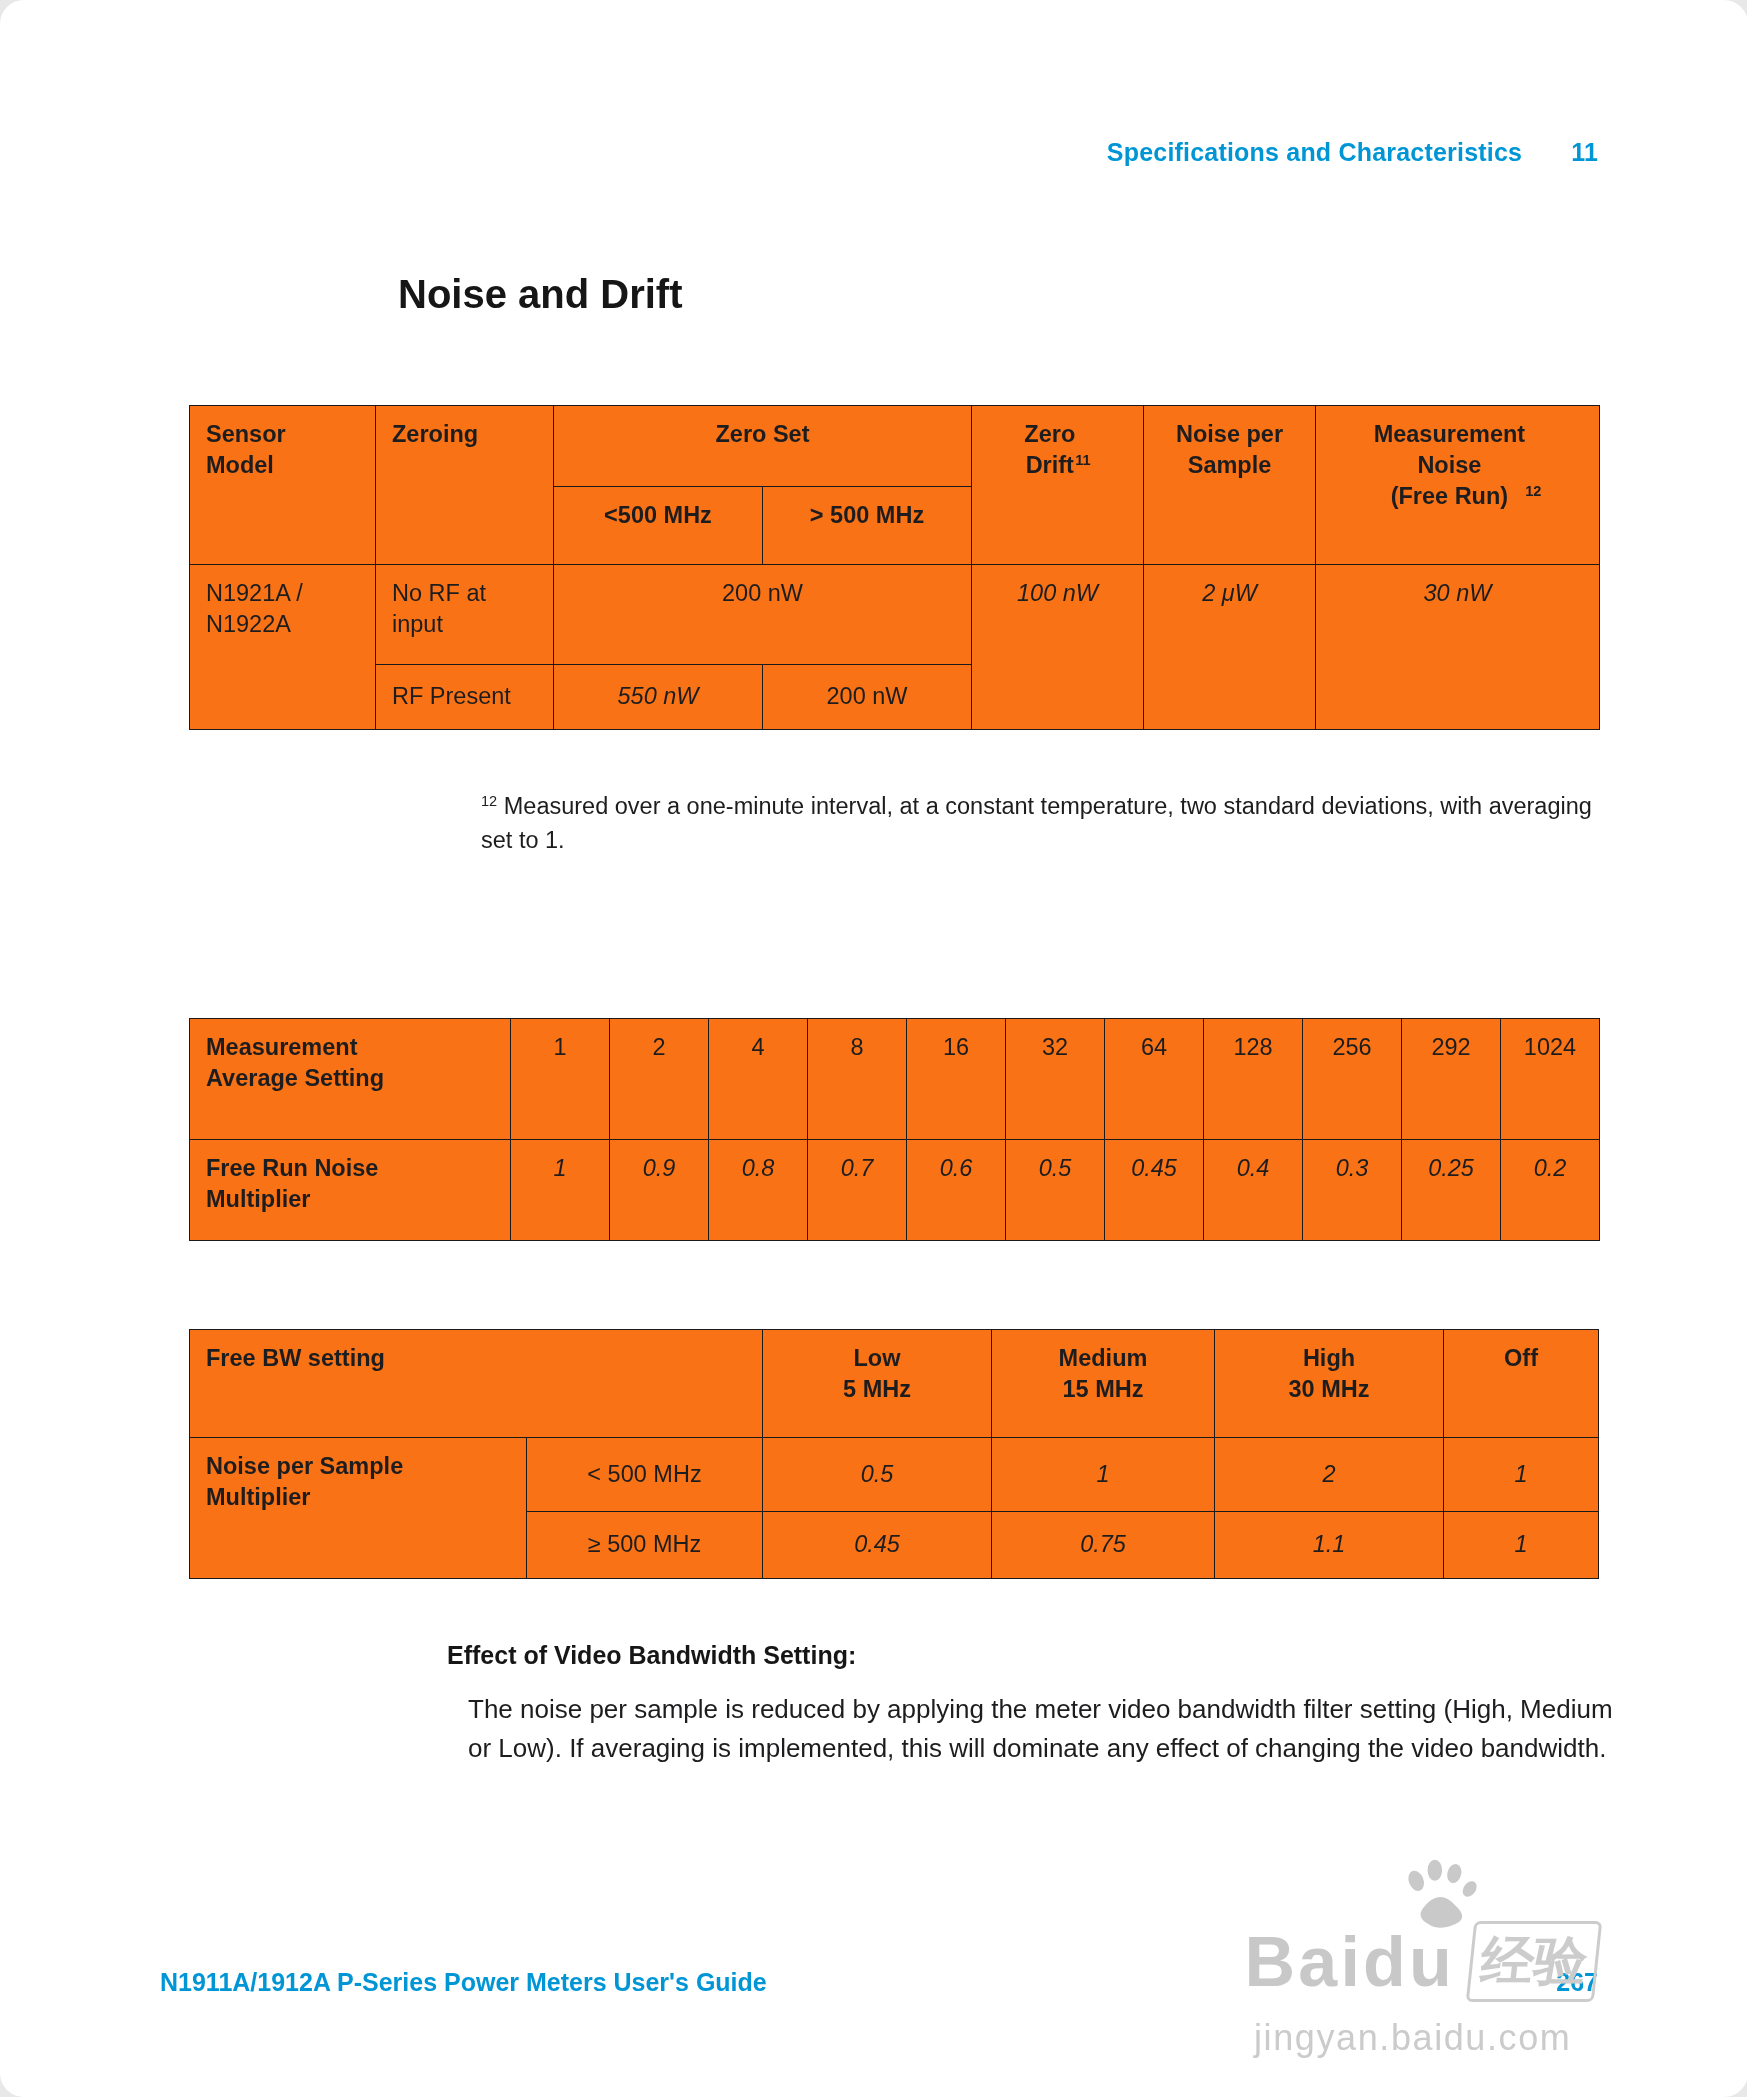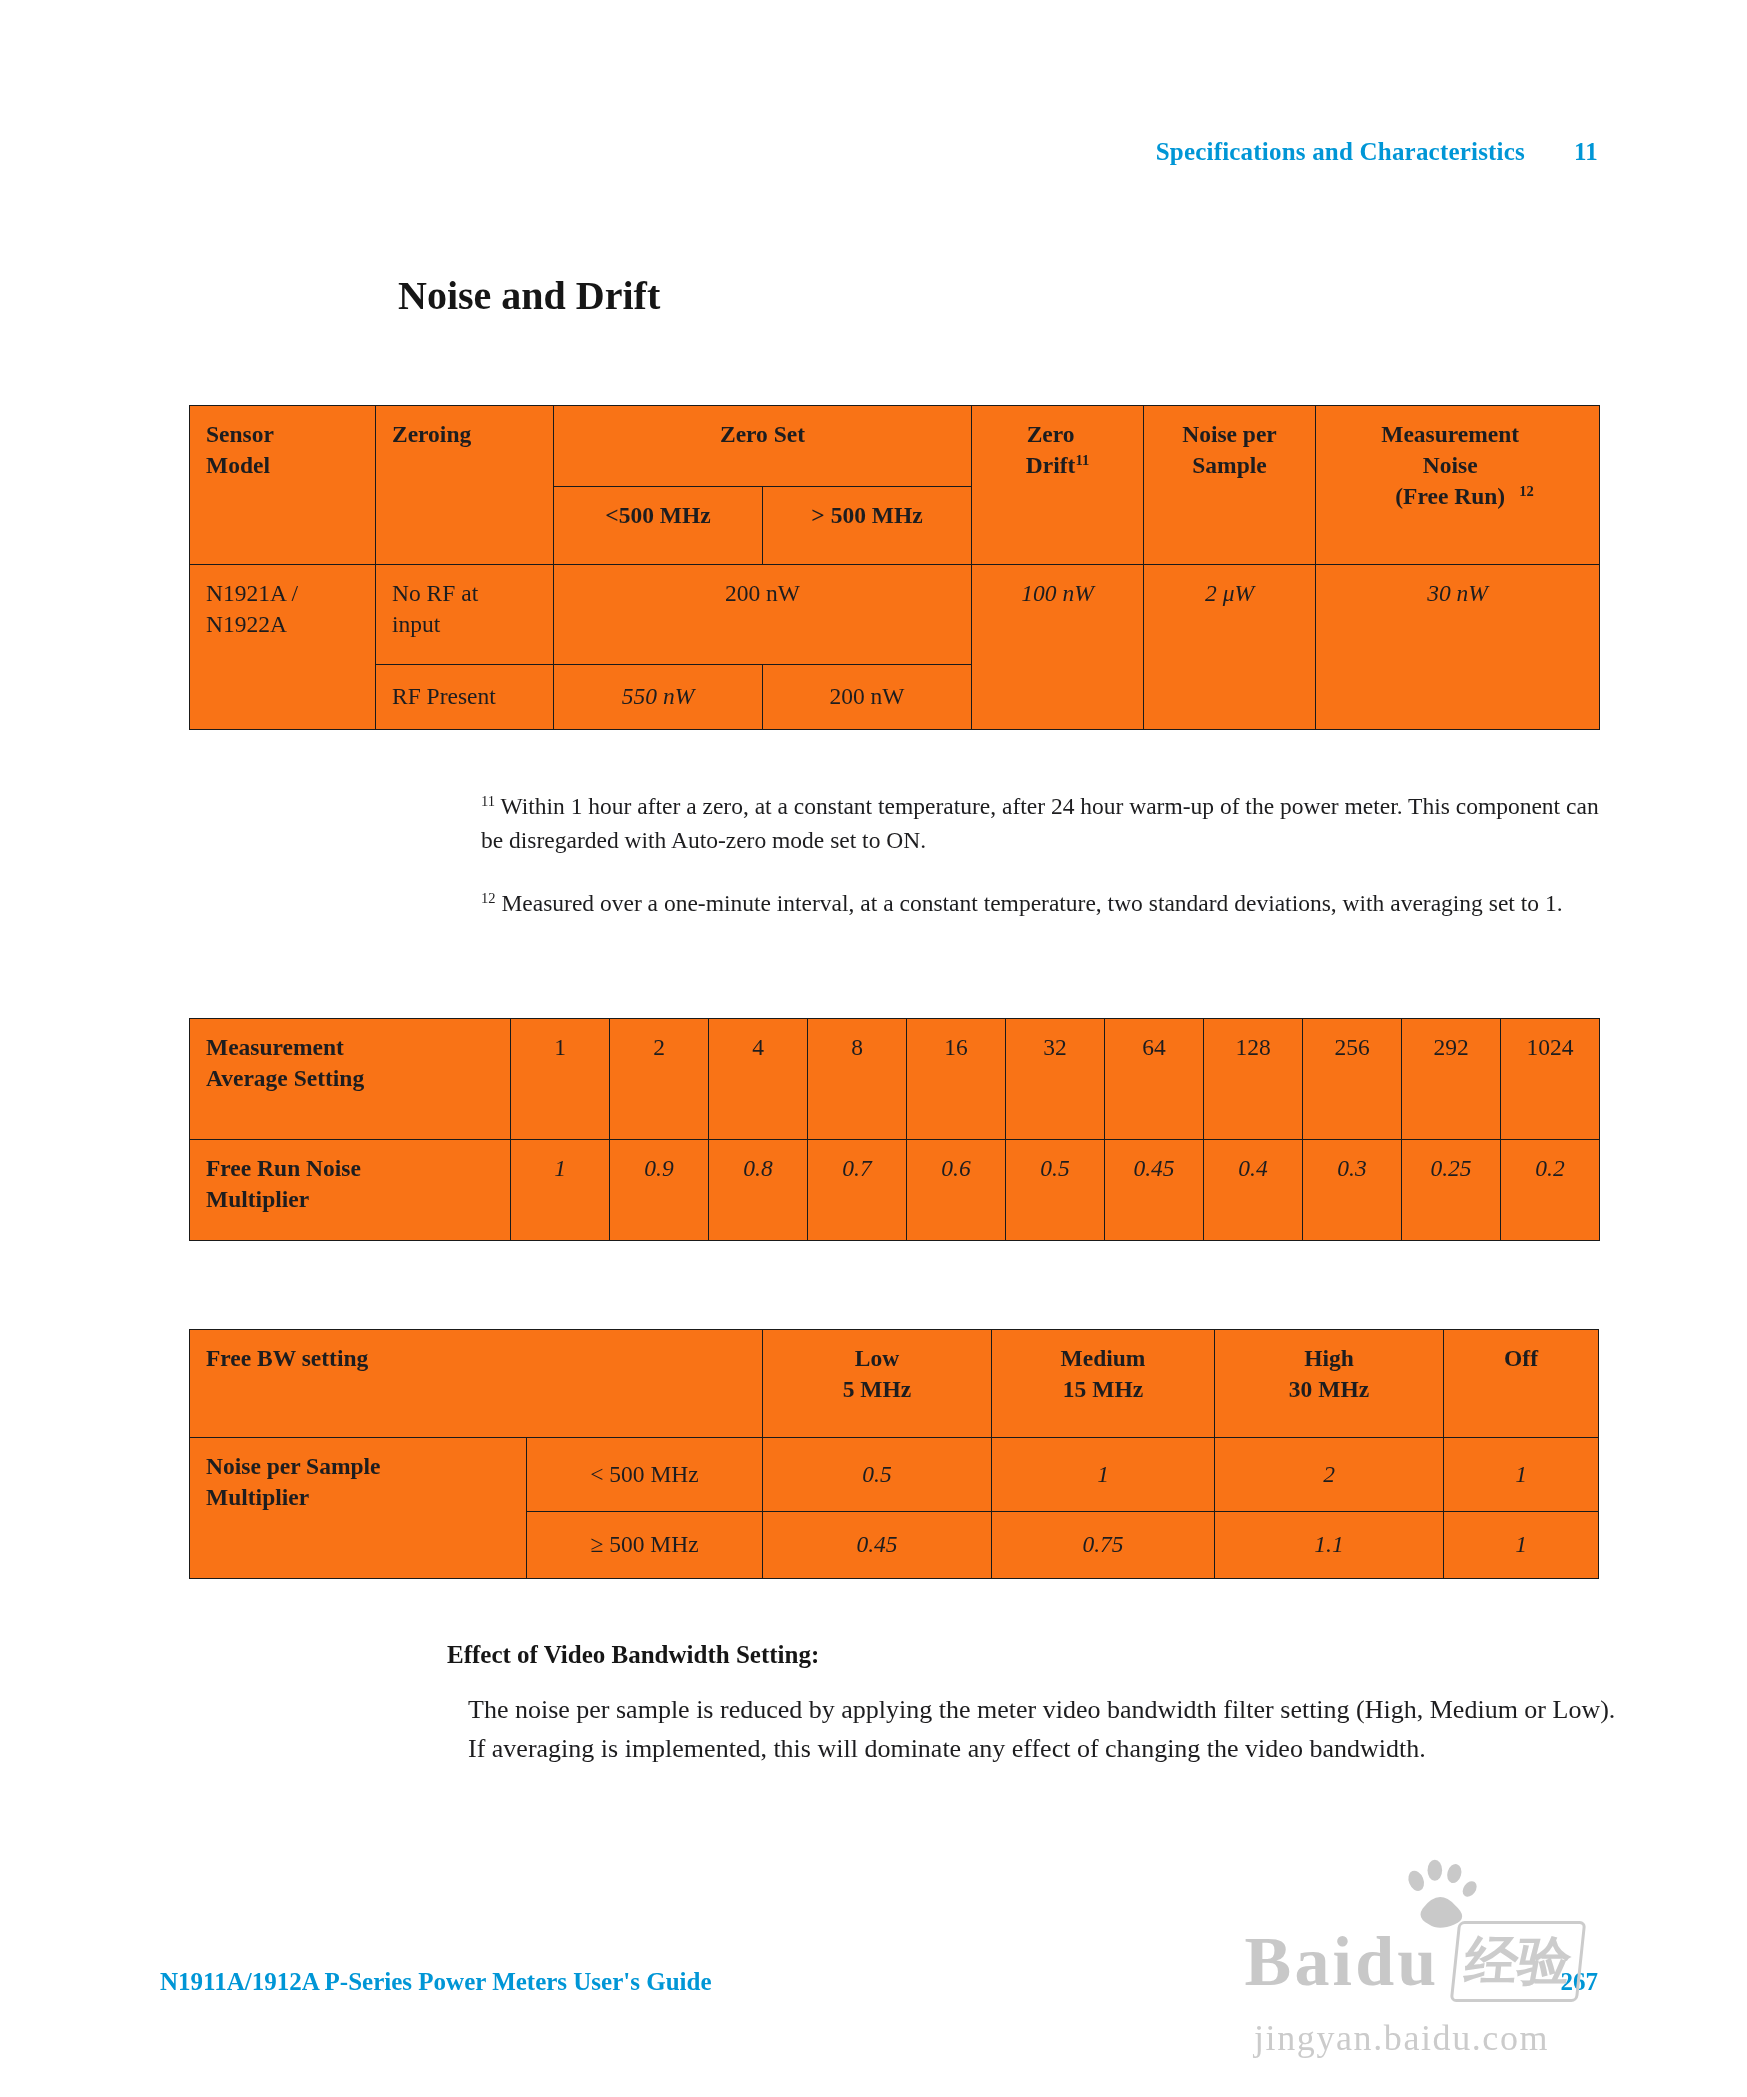--- a/index.html
+++ b/index.html
@@ -1,22 +1,23 @@
 <!DOCTYPE html>
 <html style="font-size:13px"><head>
 <meta charset="utf-8">
 <style>
   html,body{margin:0;padding:0;background:#e8e8e8;}
   .page{
     position:relative;
     width:1748px;height:2097px;
     background:#ffffff;
-    font-family:Liberation Serif, serif;
+    font-family:Liberation Sans, sans-serif;
     color:#1d1d1f;
     overflow:hidden;
+    border-radius:24px;
   }
   
   .top-header{
     position:absolute;top:138px;right:150px;
     color:#0096d6;font-weight:700;font-size:25px;
     letter-spacing:0.2px;
   }
   .top-header .chapter{margin-left:49px;}
   
   .doc-title{
@@ -138,21 +139,20 @@
       </tr>
       <tr style="height:65px">
         <td class="vm"><span>RF Present</span></td>
         <td class="c i vm"><span>550 nW</span></td>
         <td class="c vm"><span>200 nW</span></td>
       </tr>
     </tbody>
   </table>
 
   <div class="footnotes">
-    <p class="fn"><sup>11</sup> <span>Within 1 hour after a zero, at a constant temperature, after 24 hour warm-up of the power meter. This component can be disregarded with Auto-zero mode set to ON.</span></p>
     <p class="fn"><sup>12</sup> <span>Measured over a one-minute interval, at a constant temperature, two standard deviations, with averaging set to 1.</span></p>
   </div>
 
   <table class="tbl t2">
     <colgroup>
       <col style="width:321px">
         <col style="width:99px">
         <col style="width:99px">
         <col style="width:99px">
         <col style="width:99px">

